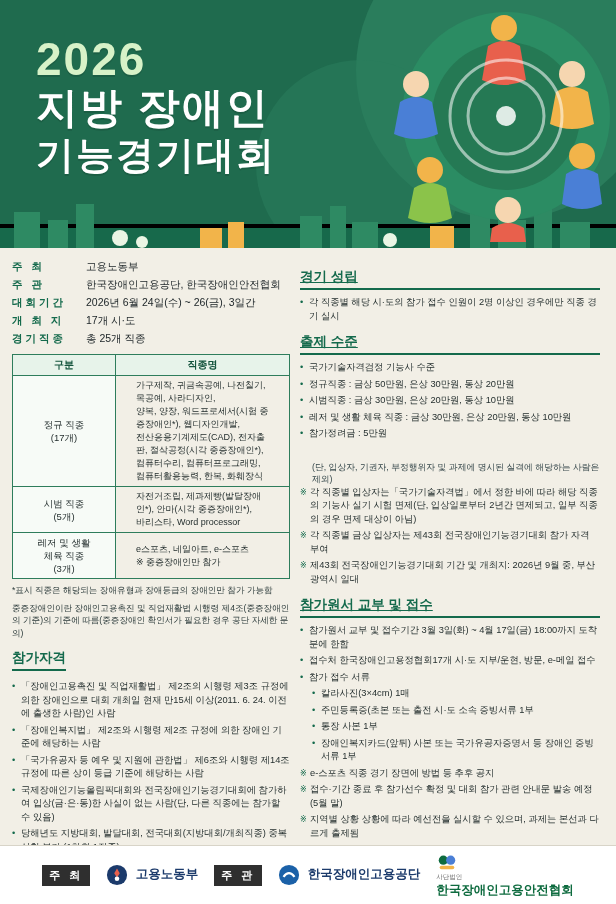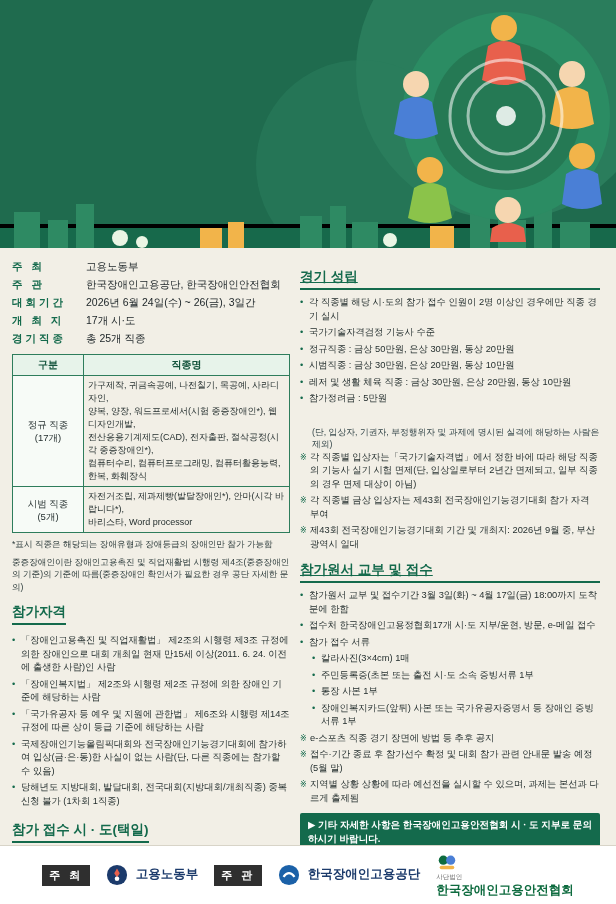--- a/index.html
+++ b/index.html
@@ -42,21 +42,21 @@
     display:inline-block;
   }
   .sec-title.r{display:block;text-decoration:underline;}
 
   table.kv{border-collapse:collapse;width:100%;font-size:10.5px;}
   table.kv td{padding:2px 0;vertical-align:top;}
   table.kv td.k{width:74px;color:#146a4c;font-weight:bold;letter-spacing:3px;white-space:nowrap;}
   table.kv td.v{color:#20282b;}
 
   table.grid{border-collapse:collapse;width:100%;font-size:9px;margin-top:6px;}
-  table.grid th,table.grid td{border:1px solid #2e7d5c;padding:3px 4px;vertical-align:middle;}
+  table.grid th,table.grid td{border:1px solid #2e7d5c;padding:3px 20px;vertical-align:middle;}
   table.grid th{background:#e7f3ea;color:#14543d;font-weight:bold;font-size:10px;text-align:center;}
   table.grid td.c{text-align:center;width:62px;background:#f7fbf7;font-size:9.5px;line-height:13px;}
   table.grid td.d{line-height:13px;}
 
   .note{font-size:8.6px;line-height:12.5px;color:#2b3a3a;margin-top:5px;}
 
   ul.bul{list-style:none;margin:3px 0 0 0;padding:0;font-size:9.3px;line-height:13.5px;}
   ul.bul li{position:relative;padding-left:9px;margin-bottom:3px;}
   ul.bul li:before{content:"•";position:absolute;left:0;top:0;color:#146a4c;}
 
@@ -112,20 +112,25 @@
         <rect x="228" y="28" width="16" height="26"></rect>
         <rect x="430" y="32" width="24" height="22"></rect>
       </g>
       <g fill="#eaf5e4">
         <circle cx="120" cy="44" r="8"></circle>
         <circle cx="142" cy="48" r="6"></circle>
         <circle cx="390" cy="46" r="7"></circle>
       </g>
     </svg>
 
+    <div class="hero-title">
+      <span class="l l1">2026</span>
+      <span class="l l2">지방 장애인</span>
+      <span class="l l3">기능경기대회</span>
+    </div>
 
     <svg class="hero-art" viewBox="0 0 236 238">
       <circle cx="130" cy="112" r="104" fill="#2b8c63"></circle>
       <circle cx="130" cy="112" r="74" fill="#257954"></circle>
 
       <g>
         <circle cx="128" cy="24" r="13" fill="#f2b44a"></circle>
         <path d="M112 42 q16 -10 32 0 l6 34 q-22 10 -44 0 z" fill="#e8604c"></path>
         <circle cx="196" cy="70" r="13" fill="#f6d6b0"></circle>
         <path d="M180 88 q16 -10 32 0 l6 32 q-22 10 -44 0 z" fill="#f2b44a"></path>
@@ -187,22 +192,29 @@
           <td class="c" style="white-space:pre-line">정규 직종
 (17개)</td>
           <td class="d" style="white-space:pre-line">가구제작, 귀금속공예, 나전칠기, 목공예, 사라디자인,
 양복, 양장, 워드프로세서(시험 중증장애인*), 웹디자인개발,
 전산응용기계제도(CAD), 전자출판, 절삭공정(시각 중증장애인*),
 컴퓨터수리, 컴퓨터프로그래밍, 컴퓨터활용능력, 한복, 화훼장식</td>
         </tr>
         <tr>
           <td class="c" style="white-space:pre-line">시범 직종
 (5개)</td>
-          <td class="d" style="white-space:pre-line">자전거조립, 제과제빵(발달장애인*), 안마(시각 바랍니다*),
+          <td class="d" style="white-space:pre-line">자전거조립, 제과제빵(발달장애인*), 안마(시각 중증장애인*),
 바리스타, Word processor</td>
+        </tr>
+        <tr>
+          <td class="c" style="white-space:pre-line">레저 및 생활
+체육 직종
+(3개)</td>
+          <td class="d" style="white-space:pre-line">e스포츠, 네일아트, e-스포츠
+※ 중증장애인만 참가</td>
         </tr>
       </tbody>
         </table>
 
       <div class="note">
         <span>*표시 직종은 해당되는 장애유형과 장애등급의 장애인만 참가 가능함</span>
       </div>
       <div class="note">
         <span>중증장애인이란 장애인고용촉진 및 직업재활법 시행령 제4조(중증장애인의 기준)의 기준에 따름(중증장애인 확인서가 필요한 경우 공단 자세한 문의)</span>
       </div>
@@ -226,20 +238,21 @@
     <div class="colR">
 
       <div class="r-block">
         <div class="sec-title r">경기 성립</div>
         <ul class="bul">
           <li>각 직종별 해당 시·도의 참가 접수 인원이 2명 이상인 경우에만 직종 경기 실시</li>
         </ul>
       </div>
 
       <div class="r-block">
+        <div class="sec-title r">출제 수준</div>
         <ul class="bul">
           <li>국가기술자격검정 기능사 수준</li>
         </ul>
       </div>
 
       <div class="r-block">
         <ul class="bul">
           <li>정규직종 : 금상 50만원, 은상 30만원, 동상 20만원</li>
           <li>시범직종 : 금상 30만원, 은상 20만원, 동상 10만원</li>
           <li>레저 및 생활 체육 직종 : 금상 30만원, 은상 20만원, 동상 10만원</li>

